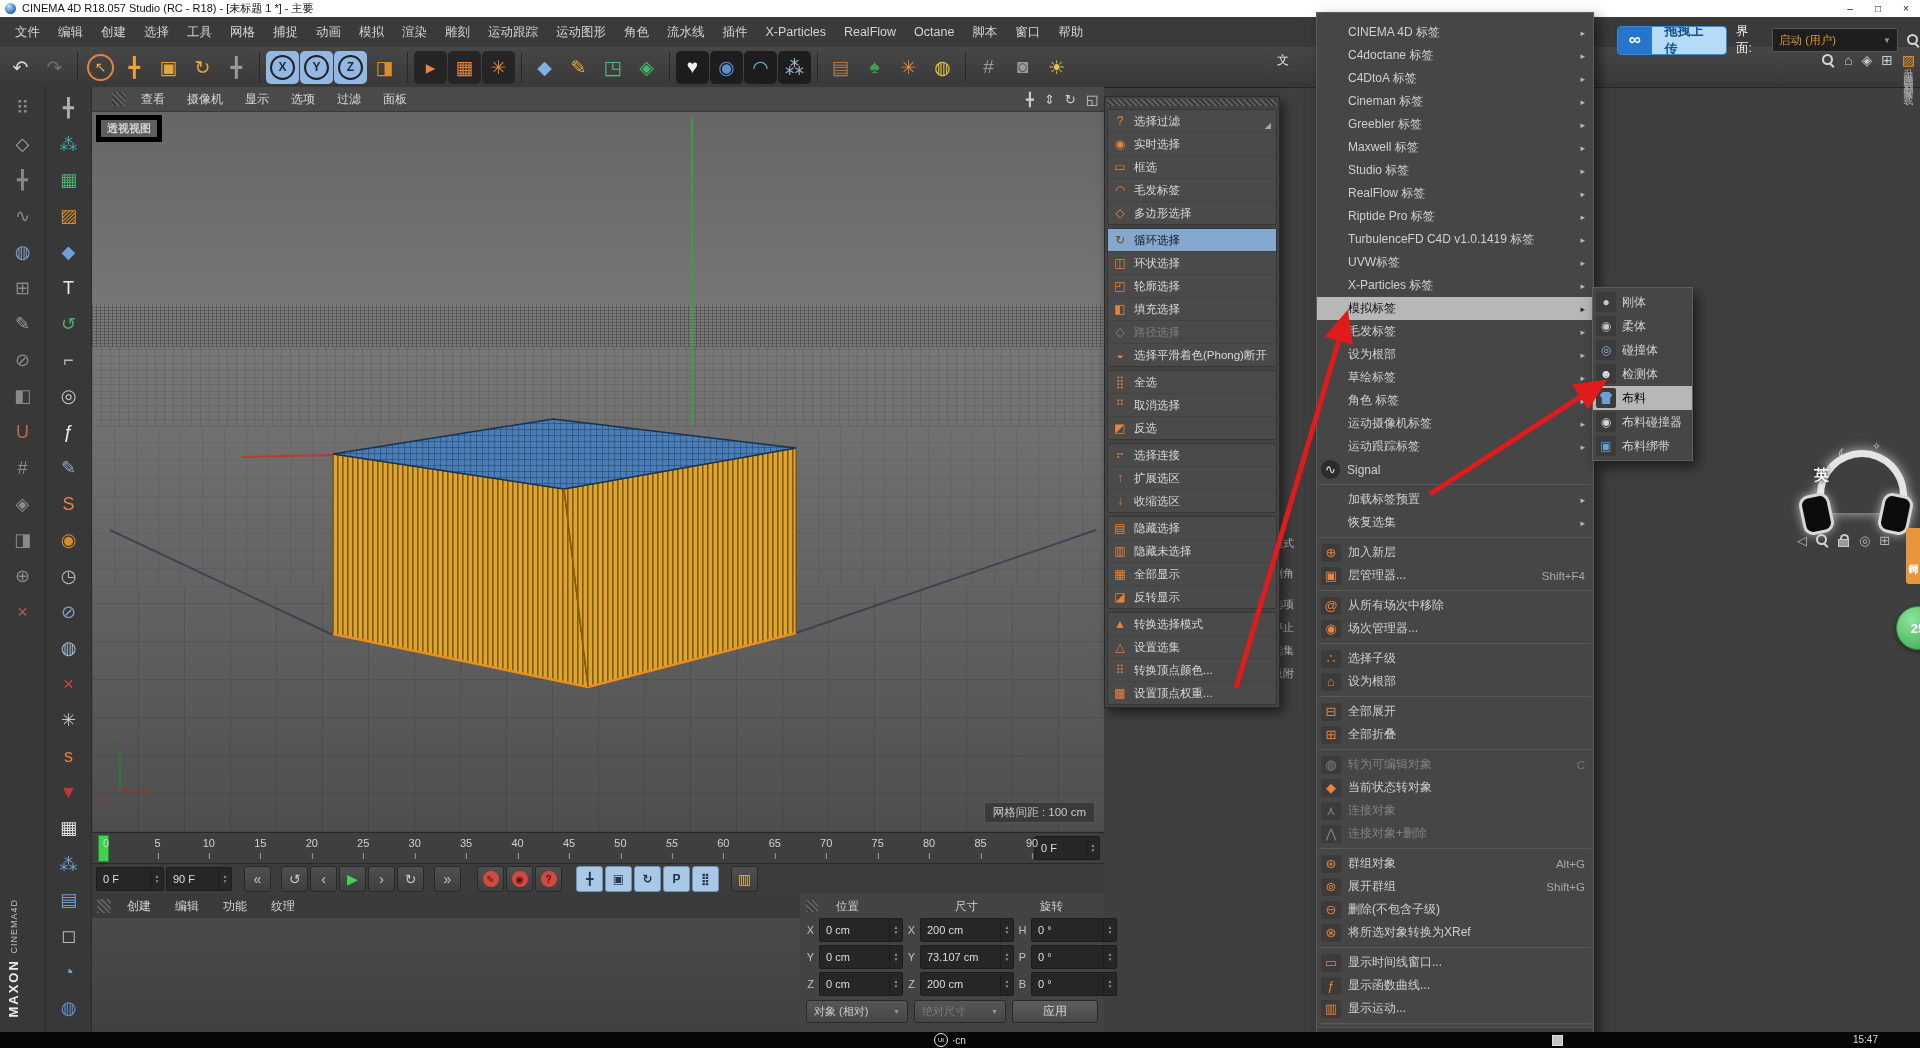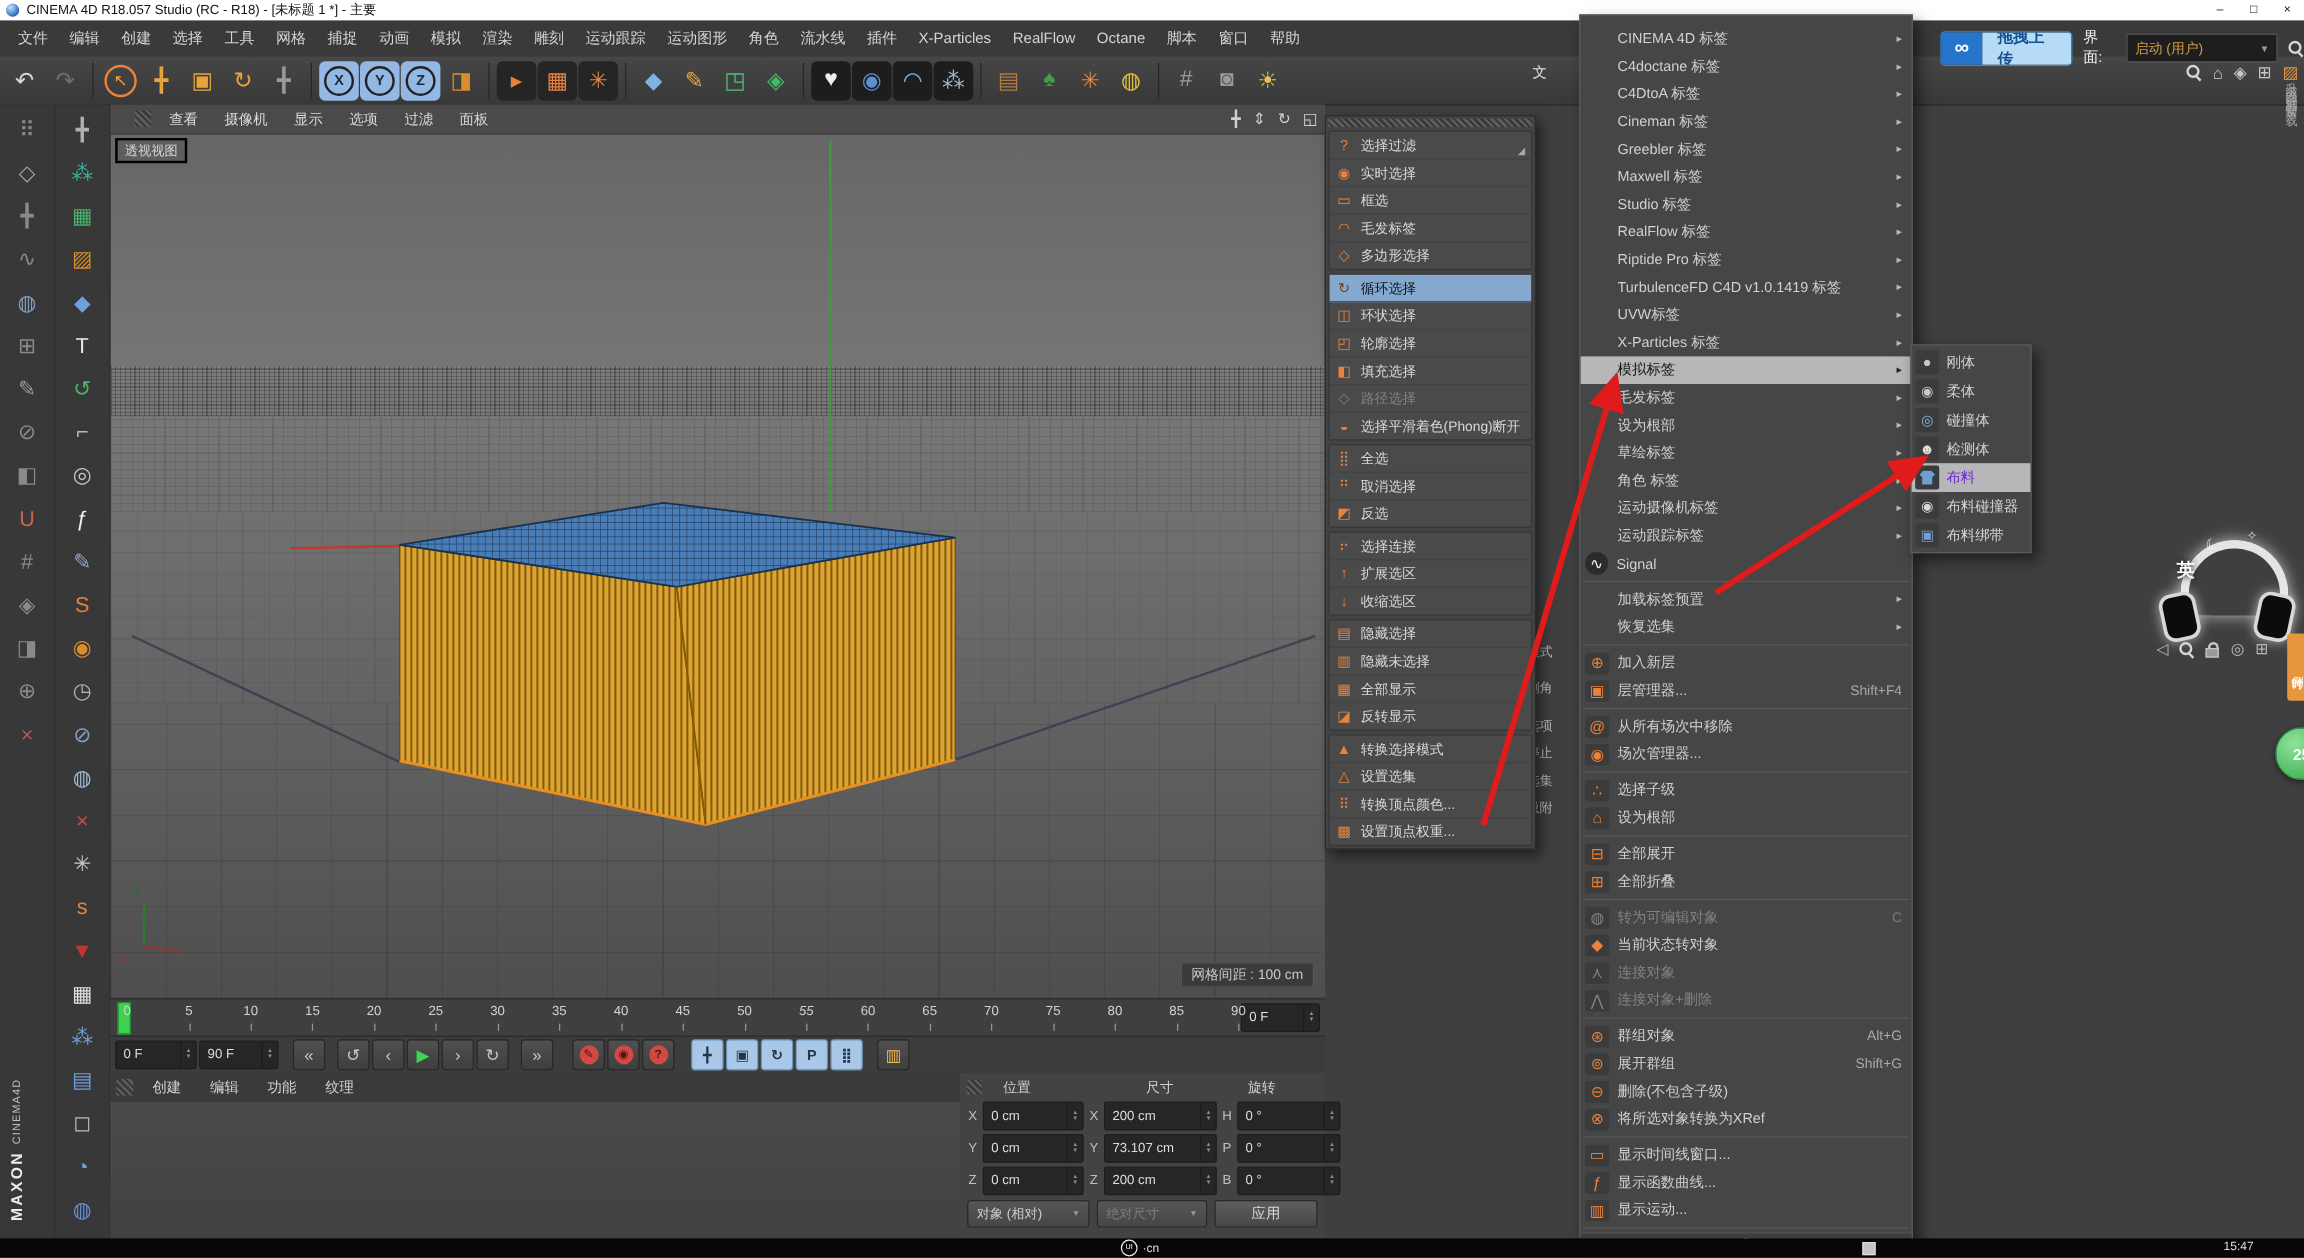--- a/index.html
+++ b/index.html
@@ -44,22 +44,22 @@
   .g2{top:260px;height:80px;opacity:.45;background:repeating-linear-gradient(90deg,rgba(30,30,30,.3) 0 1px,transparent 1px 9px),
       repeating-linear-gradient(0deg,rgba(30,30,30,.25) 0 1px,transparent 1px 7px);}
   .g3{top:340px;height:160px;opacity:.28;background:repeating-linear-gradient(90deg,rgba(25,25,25,.3) 0 1px,transparent 1px 22px),
       repeating-linear-gradient(0deg,rgba(25,25,25,.25) 0 1px,transparent 1px 18px);}
   .g4{top:500px;height:245px;opacity:.4;background:repeating-linear-gradient(90deg,rgba(18,18,18,.35) 0 1px,transparent 1px 46px),
       repeating-linear-gradient(0deg,rgba(18,18,18,.3) 0 1px,transparent 1px 38px);}
   .vp-menubar{position:absolute;left:0;right:0;top:0;height:24px;background:#4a4a4a;border-bottom:1px solid #3a3a3a;
               display:flex;align-items:center;padding-left:20px;z-index:2;}
   .vp-mb-item{padding:0 11px;font-size:12px;color:#d8d8d8;}
   .vp-nav{position:absolute;right:6px;top:0;height:24px;display:flex;align-items:center;gap:10px;color:#d0d0d0;font-size:13px;}
-  .vp-label{position:absolute;left:4px;top:28px;background:#5e5e5e;border:2px solid #000000;color:#d2d2d2;
-            padding:1px 6px;font-size:11px;z-index:2;}
+  .vp-label{position:absolute;left:4px;top:28px;background:#5e5e5e;border:5px solid #000000;color:#d2d2d2;
+            padding:1px 6px;font-size:11px;z-index:2;font-weight:bold;}
   .grid-label{position:absolute;right:9px;bottom:9px;background:#3a3a3a;border:1px solid #565656;color:#c8c8c8;
               padding:2px 8px;font-size:11.5px;z-index:2;}
   .scene{position:absolute;left:0;top:0;z-index:1;}
   .handle{width:14px;height:14px;flex:none;margin-right:4px;
           background:repeating-linear-gradient(45deg,#5d5d5d 0 2px,#3a3a3a 2px 4px);}
   
   .sel-panel{position:absolute;left:1104px;top:96px;width:170px;background:#434343;border:1px solid #2b2b2b;
              box-shadow:4px 5px 10px rgba(0,0,0,.5);padding:2px;z-index:3;}
   .sel-hatch{height:7px;background:repeating-linear-gradient(45deg,#5d5d5d 0 2px,#393939 2px 4px);margin-bottom:3px;}
   .sel-group{border:1px solid #363636;background:#4a4a4a;border-radius:2px;margin-bottom:3px;}
@@ -95,21 +95,21 @@
   .ctx-row.dis .ctx-sc{color:#787878;}
   .ctx-sep{height:1px;background:#595959;margin:3px 2px;}
   .ctx-scroll{position:absolute;left:0;right:0;bottom:0;height:13px;background:#3e3e3e;border-top:1px solid #555;
               display:flex;align-items:center;justify-content:center;color:#cfcfcf;font-size:8px;}
   
   .sub-menu{position:absolute;left:1592px;top:287px;width:99px;background:#464646;border:1px solid #5d5d5d;
             box-shadow:5px 6px 12px rgba(0,0,0,.55);padding:2px 0;z-index:6;}
   .sub-row{height:24px;display:flex;align-items:center;gap:6px;padding:0 6px 0 3px;font-size:12px;color:#d2d2d2;white-space:nowrap;}
   .sub-ic{width:20px;height:20px;flex:none;display:flex;align-items:center;justify-content:center;
           background:#3b3b3b;border-radius:2px;font-size:12px;color:#c8c8c8;}
-  .sub-row.selhl{background:#b7b7b7;color:#6d28d9;}
+  .sub-row.selhl{background:#b7b7b7;color:#000000;}
   .shirt{width:13px;height:12px;background:#6d9fd4;
          clip-path:polygon(25% 0,75% 0,100% 30%,82% 45%,82% 100%,18% 100%,18% 45%,0 30%);}
   
   .timeline{position:absolute;left:92px;top:832px;width:1012px;height:62px;background:#3c3c3c;border-top:1px solid #282828;z-index:1;}
   .ruler{position:absolute;left:0;top:0;right:0;height:30px;background:#3f3f3f;border-bottom:1px solid #2a2a2a;}
   .playhead{position:absolute;left:6px;top:2px;width:9px;height:25px;background:#3fd14f;border:1px solid #1f8f2f;z-index:0;}
   .tick{position:absolute;top:4px;transform:translateX(-50%);font-size:11px;color:#d2d2d2;z-index:1;}
   .tick::after{content:"";position:absolute;left:50%;top:16px;width:1px;height:6px;background:#9a9a9a;}
   .spinbox{background:#262626;border:1px solid #1c1c1c;border-radius:2px;display:flex;align-items:center;
            color:#dedede;font-size:11px;padding-left:6px;height:22px;overflow:hidden;flex:none;}

